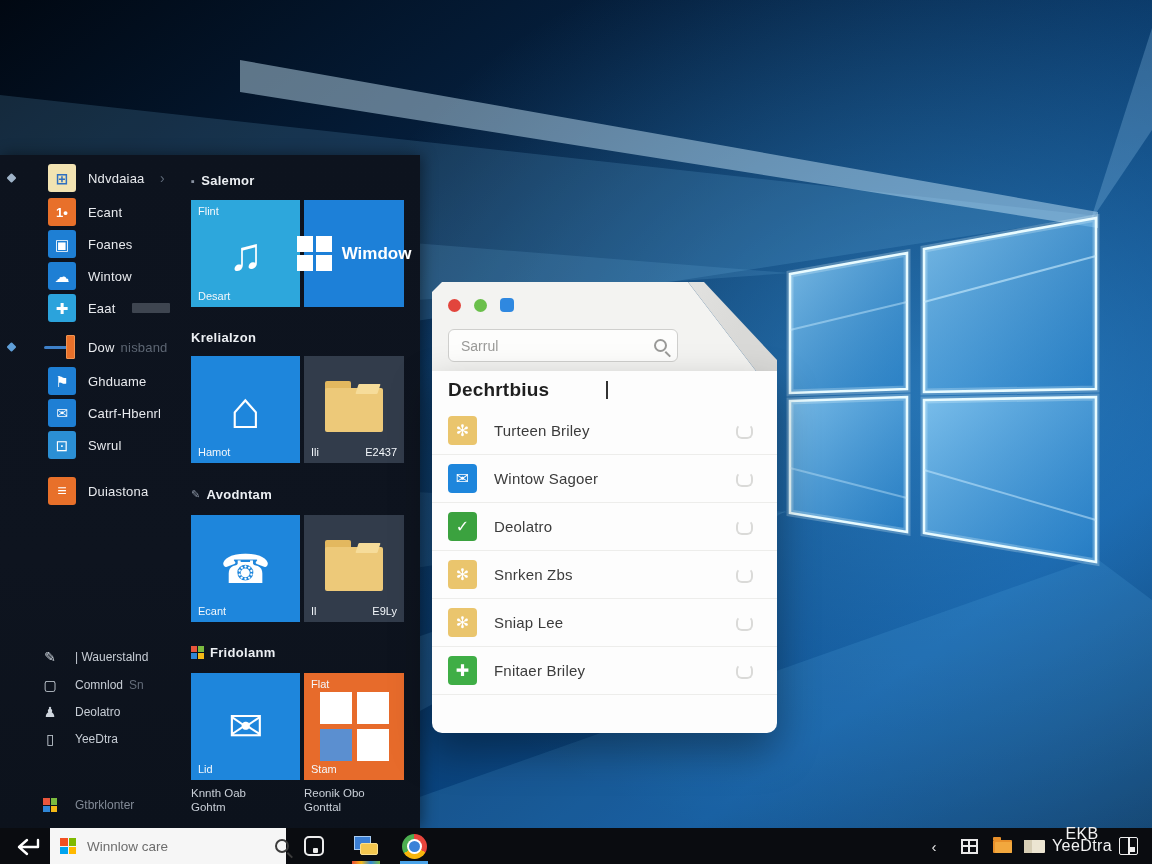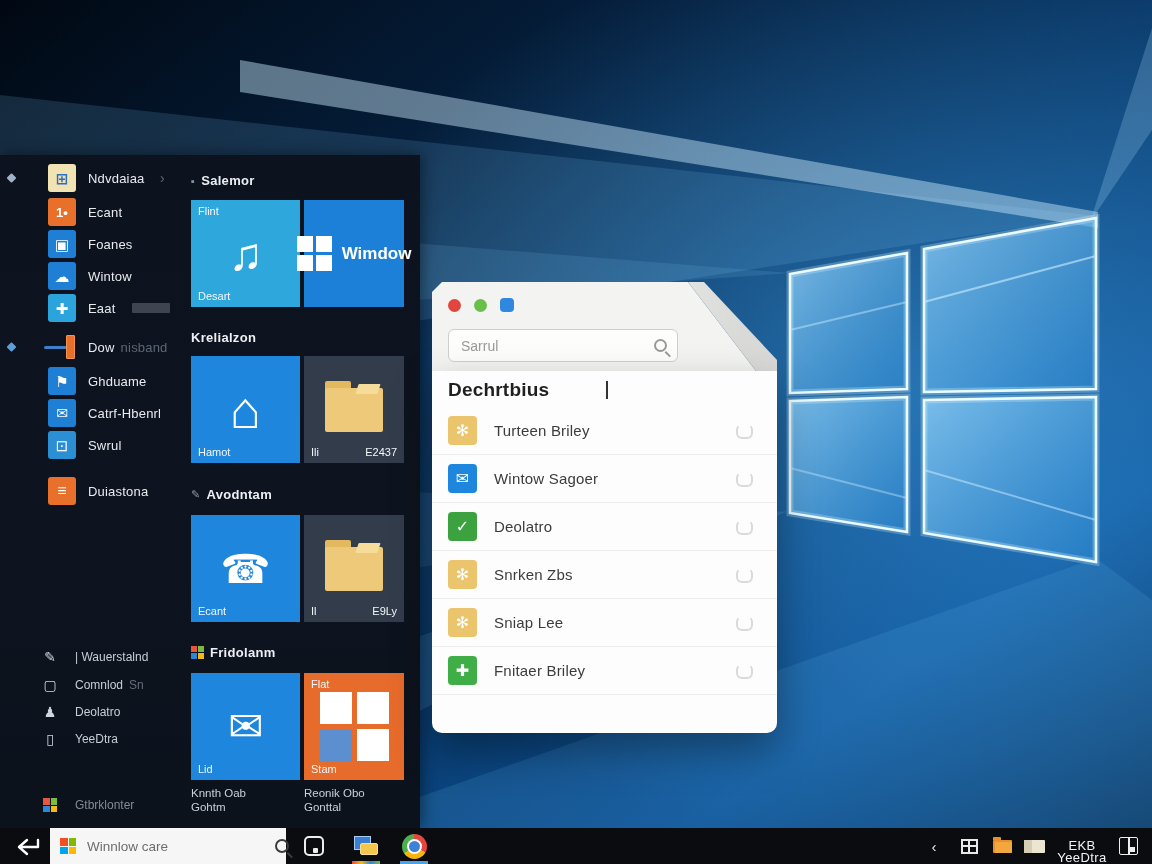--- a/index.html
+++ b/index.html
@@ -142,21 +142,21 @@
   .chrome::before{content:"";position:absolute;inset:5px;border-radius:50%;background:#fff;}
   .chrome::after{content:"";position:absolute;inset:7px;border-radius:50%;background:#3b82d8;}
   .tray-chev{color:#e6e6e6;font-size:15px;}
   .tray-quad{width:17px;height:15px;border:1.6px solid #e9e9e9;display:grid;grid-template-columns:1fr 1fr;grid-template-rows:1fr 1fr;}
   .tray-quad i{border:0.8px solid #e9e9e9;display:block;}
   .tray-folder{position:relative;width:19px;height:13px;background:#e8902a;border-radius:1px;}
   .tray-folder::before{content:"";position:absolute;left:0;top:-3px;width:8px;height:3px;background:#e8902a;border-radius:1px 1px 0 0;}
   .tray-folder::after{content:"";position:absolute;left:2px;top:2px;width:17px;height:11px;background:#f2a83e;border-radius:1px;}
   .tray-card{width:21px;height:13px;background:#ece5d2;border-radius:1px;display:flex;}
   .tray-card i{display:block;width:8px;height:13px;background:#d6cdb4;border-right:1px solid #9a9residual;}
-  .clock{display:flex;flex-direction:column;align-items:center;justify-content:flex-end;color:#f2f2f2;font-size:13px;line-height:12px;letter-spacing:.4px;}
+  .clock{display:flex;flex-direction:column;align-items:center;justify-content:flex-start;color:#f2f2f2;font-size:16px;line-height:12px;letter-spacing:.4px;}
   .action{position:relative;width:19px;height:18px;border:1.8px solid #eee;border-radius:2px;}
   .action::before{content:"";position:absolute;left:8px;top:0;width:2px;height:100%;background:#eee;}
   .action::after{content:"";position:absolute;right:2px;bottom:2px;width:5px;height:5px;background:#eee;}
 </style>
 </head>
 <body>
 
 <div class="desktop">
 
   <svg class="wallpaper" viewBox="0 0 1152 864">

